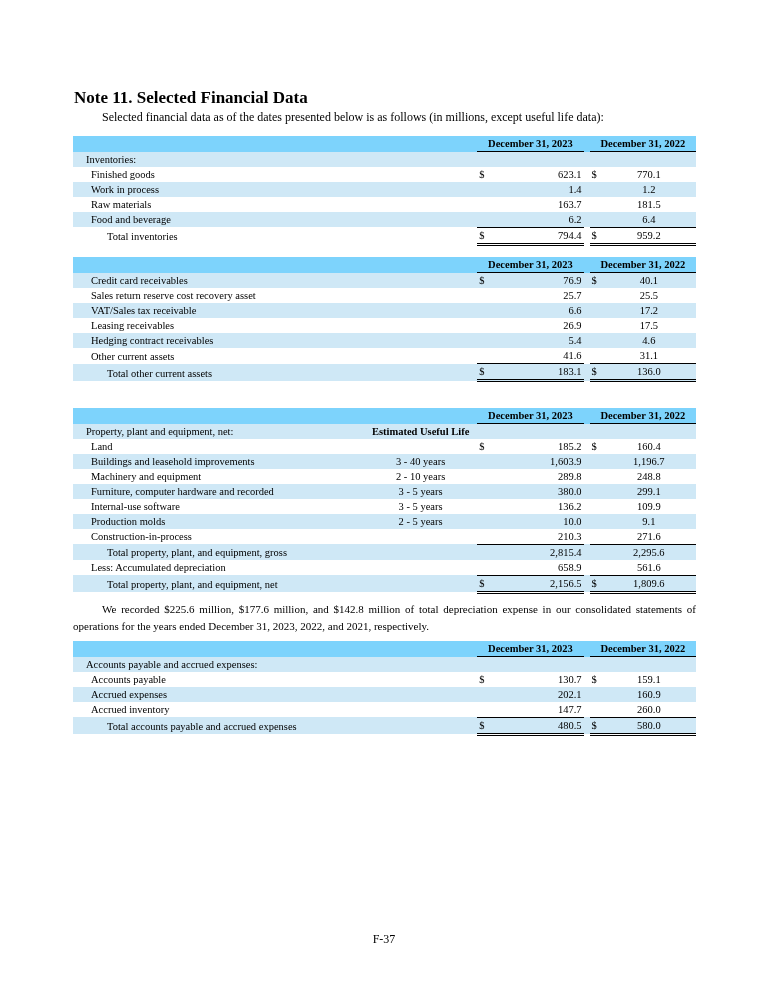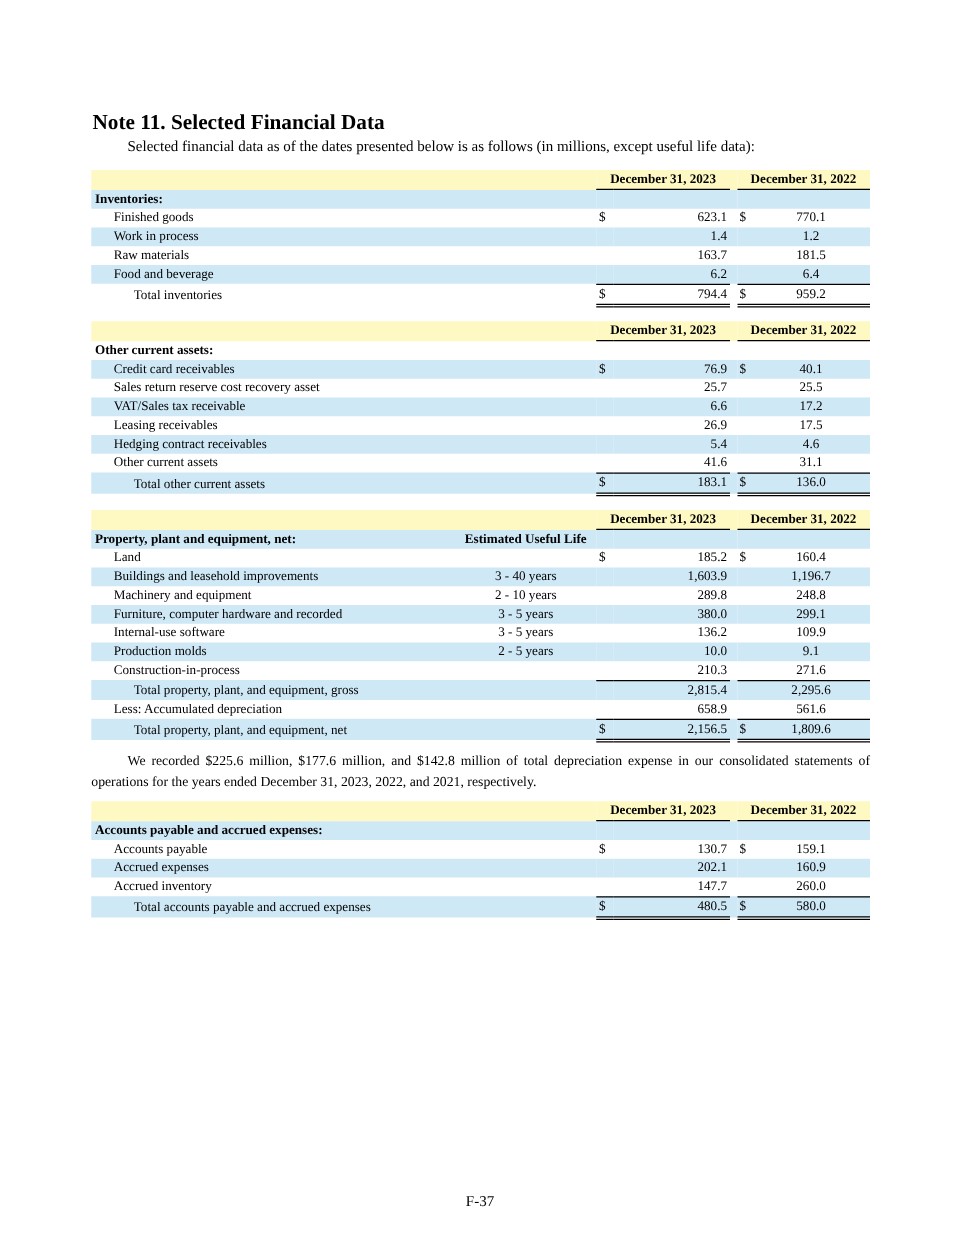--- a/index.html
+++ b/index.html
@@ -19,42 +19,42 @@
     position: absolute; left: 102px; top: 110px;
     font-size: 12px;
   }
   .tbl {
     position: absolute; left: 73px; width: 623px;
     border-collapse: collapse;
   }
   .tbl td { height: 15px; line-height: 15px; padding: 0; white-space: nowrap; vertical-align: bottom; }
   .tbl tr.shade td { background: #cfe8f6; }
   .tbl .lbl { width: 290px; padding-left: 18px; }
-  .tbl .lbl.sec { padding-left: 3px; font-weight: bold; margin-top: 18px; }
+  .tbl .lbl.sec { padding-left: 13px; font-weight: normal; margin-top: 18px; }
   .tbl .lbl.tot { padding-left: 34px; }
   .tbl .life { width: 113px; text-align: center; }
   .tbl .life.hdr { font-weight: bold; }
   .tbl .gap2 { width: 6px; }
   .tbl .cur { width: 14px; padding-left: 2px; }
   .tbl .num { width: 92px; text-align: right; padding-right: 2px; }
   .tbl .num2 { width: 92px; text-align: center; padding-right: 2px; }
-  .tbl tr.colhdr td { background: #fef9c3; }
+  .tbl tr.colhdr td { background: #7dd3fc; }
   .tbl .hdrcell {
     font-weight: bold; text-align: center;
     border-bottom: 1.5px solid #000;
   }
   .tbl .top1 { border-top: 1px solid #000; }
   .tbl .dbl { border-bottom: 3px double #000; }
   .para {
     position: absolute; left: 73px; top: 601px; width: 623px;
     font-size: 11px; line-height: 17px; text-align: justify;
   }
   .para .indent { display: inline-block; width: 29px; }
   .footer {
-    position: absolute; top: 954px; left: 0; width: 768px;
+    position: absolute; top: 932px; left: 0; width: 768px;
     text-align: center; font-size: 12px;
   }
 </style>
 </head>
 <body>
 
 <div class="page">
 
   <div class="note-title">Note 11. Selected Financial Data</div>
   <div class="intro">Selected financial data as of the dates presented below is as follows (in millions, except useful life data):</div>
@@ -127,29 +127,20 @@
 
   <table class="tbl" style="top:257px">
     <tbody>
         <tr class="colhdr">
       <td class="lbl"></td>
           <td class="life"></td>
       <td class="hdrcell" colspan="2">December 31, 2023</td>
       <td class="gap2"></td>
       <td class="hdrcell" colspan="2">December 31, 2022</td>
     </tr>
-    <tr>
-      <td class="lbl sec">Other current assets:</td>
-      <td class="life"></td>
-          <td class="cur"></td>
-          <td class="num"></td>
-          <td class="gap2"></td>
-          <td class="cur"></td>
-          <td class="num2"></td>
-    </tr>
     <tr class="shade">
       <td class="lbl">Credit card receivables</td>
       <td class="life"></td>
       <td class="cur">$</td>
       <td class="num">76.9</td>
       <td class="gap2"></td>
       <td class="cur">$</td>
       <td class="num2">40.1</td>
     </tr>
     <tr>

